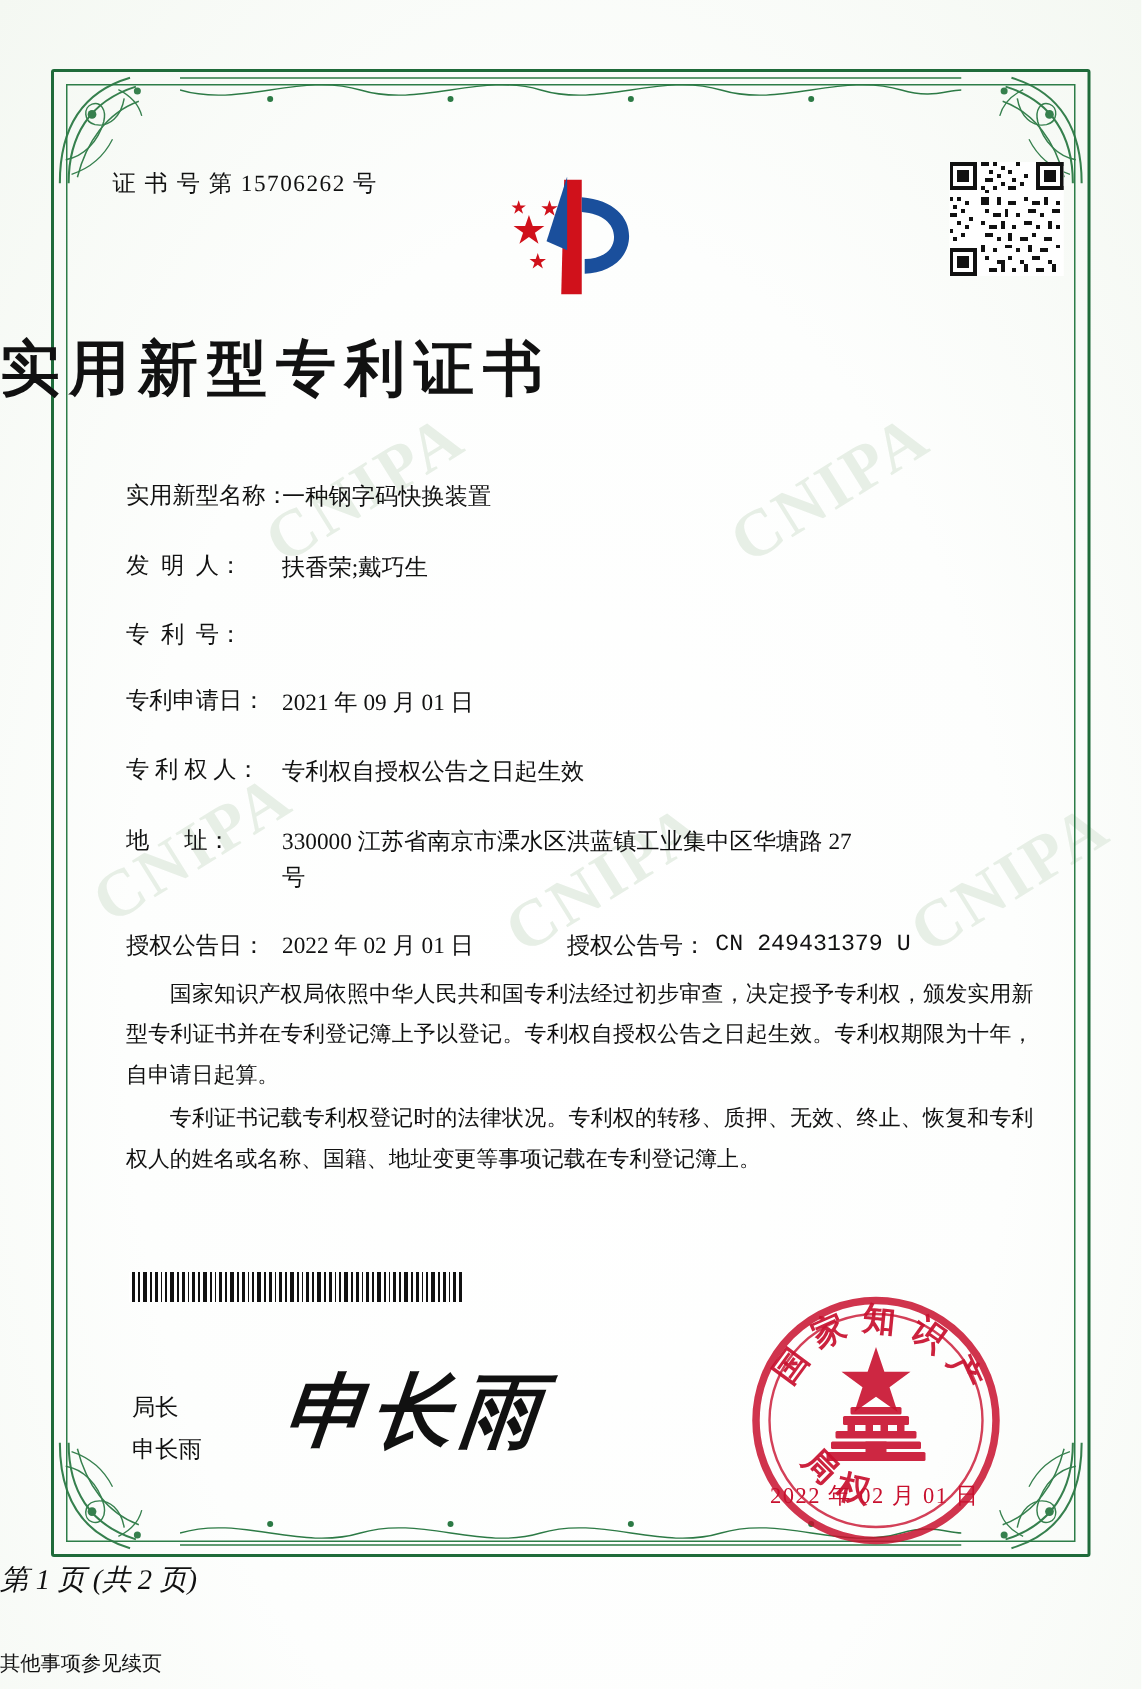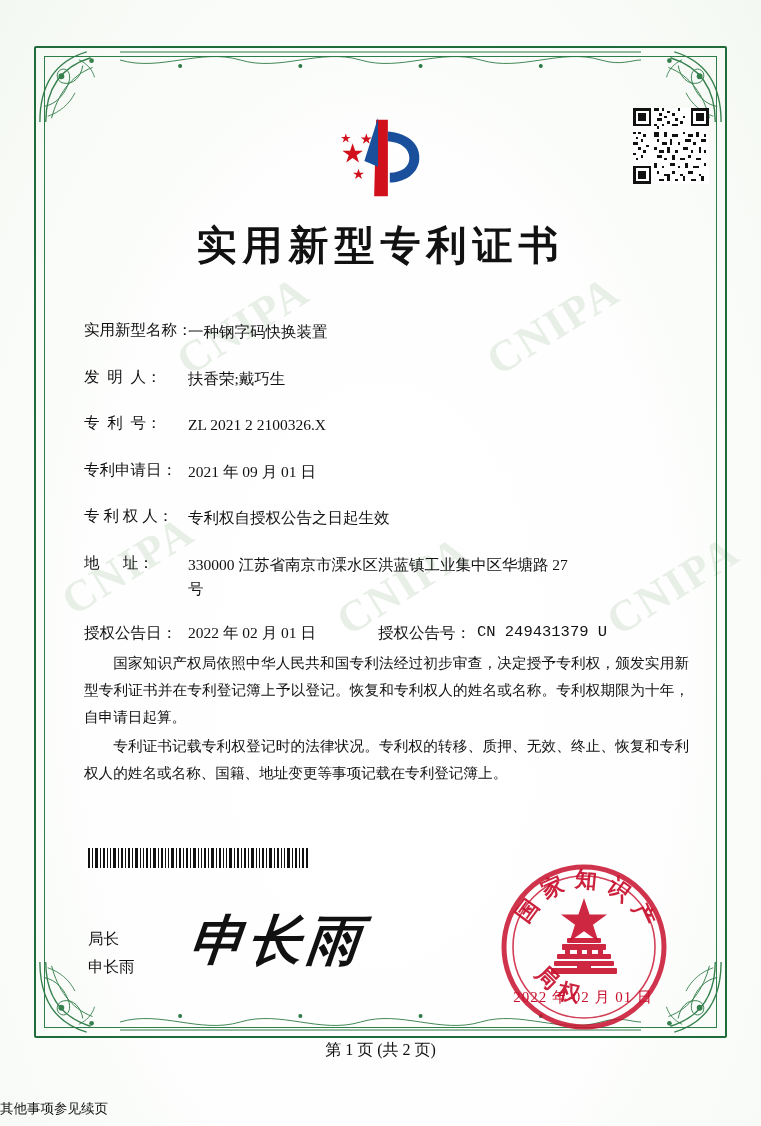--- a/index.html
+++ b/index.html
@@ -74,21 +74,21 @@
   }
   .qr svg{display:block;}
 
   .logo{
     position:absolute;left:50%;top:112px;transform:translateX(-50%);
     width:130px;height:90px;
   }
   .logo svg{display:block;width:100%;height:100%;}
 
   .title{
-    position:absolute;left:0;right:0;top:218px;text-align:center;
+    position:absolute;left:0;right:0;top:218px;
     font-family:"DejaVu Sans","Liberation Sans",sans-serif;
     font-weight:bold;font-size:40px;letter-spacing:6px;color:#111;
   }
 
   
   .fields{
     position:absolute;left:84px;right:62px;top:320px;
     font-family:"Liberation Serif","DejaVu Serif",serif;
     font-size:15.5px;color:#111;
   }
@@ -135,23 +135,23 @@
   }
   .seal svg{display:block;}
   .seal-date{
     position:absolute;right:108px;top:988px;
     color:#c8102e;font-size:15px;letter-spacing:1px;
     font-family:"Liberation Serif","DejaVu Serif",serif;
     white-space:nowrap;
   }
 
   .page-num{
-    position:absolute;left:0;right:0;top:1040px;text-align:center;
-    font-family:"Liberation Serif","DejaVu Serif",serif;
-    font-size:16px;color:#111;
+    position:absolute;left:0;right:0;top:1040px;text-align:left;
+    font-family:"Liberation Serif","DejaVu Serif",serif;
+    font-size:19px;color:#111;font-style:italic;
   }
   .footnote{
     position:absolute;left:0;right:0;top:1100px;text-align:left;
     font-family:"Liberation Serif","DejaVu Serif",serif;
     font-size:13.5px;color:#111;
   }
 </style>
 </head>
 <body>
 
@@ -229,20 +229,21 @@
     <svg viewBox="0 0 520 34" preserveAspectRatio="none" fill="none" stroke="currentColor" stroke-width="1.1">
       <path d="M0 6 C60 6 60 6 120 6 C180 6 180 6 240 6 C300 6 300 6 360 6 C420 6 460 6 520 6"></path>
       <path d="M0 14 C40 26 80 2 120 14 C160 26 200 2 240 14 C280 26 320 2 360 14 C400 26 440 2 480 14 C500 20 510 14 520 14" stroke-width="0.9"></path>
       <circle cx="60" cy="20" r="2" fill="currentColor" stroke="none"></circle>
       <circle cx="180" cy="20" r="2" fill="currentColor" stroke="none"></circle>
       <circle cx="300" cy="20" r="2" fill="currentColor" stroke="none"></circle>
       <circle cx="420" cy="20" r="2" fill="currentColor" stroke="none"></circle>
     </svg>
   </div>
 
+  <div class="cert-no">证 书 号 第 15706262 号</div>
 
   <div class="qr">
     <svg width="76" height="76" viewBox="0 0 29 29" shape-rendering="crispEdges">
       <rect width="29" height="29" fill="#fff"></rect>
       <g fill="#111">
         <rect x="0" y="0" width="7" height="1"></rect>
           <rect x="0" y="6" width="7" height="1"></rect>
         <rect x="0" y="0" width="1" height="7"></rect>
           <rect x="6" y="0" width="1" height="7"></rect>
         <rect x="2" y="2" width="3" height="3"></rect>
@@ -357,21 +358,20 @@
     <div class="row">
       <div class="lbl">实用新型名称：</div>
       <div class="val">一种钢字码快换装置</div>
     </div>
     <div class="row">
       <div class="lbl">发  明  人：</div>
       <div class="val">扶香荣;戴巧生</div>
     </div>
     <div class="row">
       <div class="lbl">专  利  号：</div>
-      <div class="val">ZL 2021 2 2100326.X</div>
     </div>
     <div class="row">
       <div class="lbl">专利申请日：</div>
       <div class="val">2021 年 09 月 01 日</div>
     </div>
     <div class="row">
       <div class="lbl">专 利 权 人：</div>
       <div class="val">专利权自授权公告之日起生效</div>
     </div>
     <div class="row">
@@ -385,21 +385,21 @@
       <div class="lbl">授权公告日：</div>
       <div>2022 年 02 月 01 日</div>
       <div class="pub-right">
         <div class="lbl">授权公告号：</div>
         <div>CN 249431379 U</div>
       </div>
     </div>
   </div>
 
   <div class="paras">
-    <p>国家知识产权局依照中华人民共和国专利法经过初步审查，决定授予专利权，颁发实用新型专利证书并在专利登记簿上予以登记。恢复和专利权人的姓名或名称。专利权期限为十年，自申请日起算。</p>
+    <p>国家知识产权局依照中华人民共和国专利法经过初步审查，决定授予专利权，颁发实用新型专利证书并在专利登记簿上予以登记。专利权自授权公告之日起生效。专利权期限为十年，自申请日起算。</p>
     <p>专利证书记载专利权登记时的法律状况。专利权的转移、质押、无效、终止、恢复和专利权人的姓名或名称、国籍、地址变更等事项记载在专利登记簿上。</p>
   </div>
 
   <div class="barcode">
     <svg width="224" height="20" viewBox="0 0 224 20" shape-rendering="crispEdges">
       <rect width="224" height="20" fill="#fff"></rect>
       <g fill="#111">
         <rect x="2" y="0" width="2" height="20"></rect>
           <rect x="6" y="0" width="1" height="20"></rect>
         <rect x="9" y="0" width="3" height="20"></rect>

